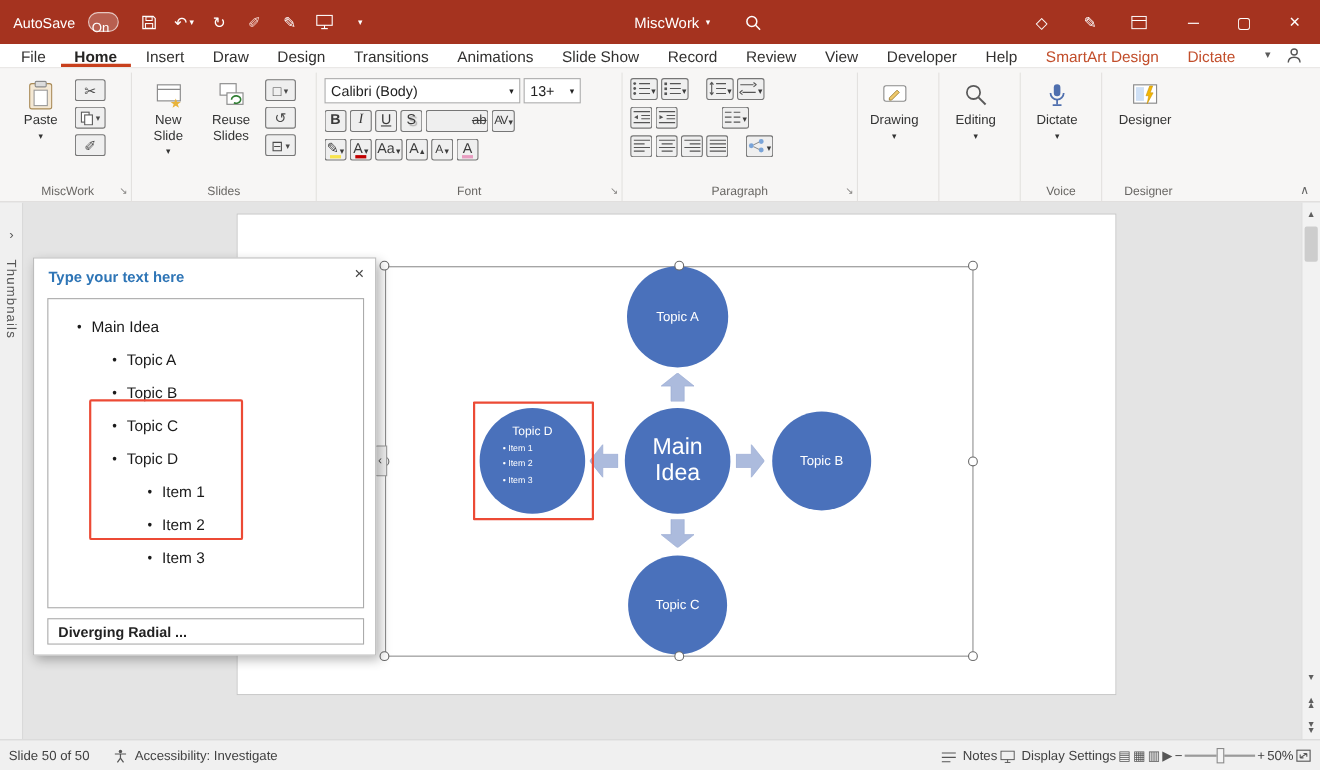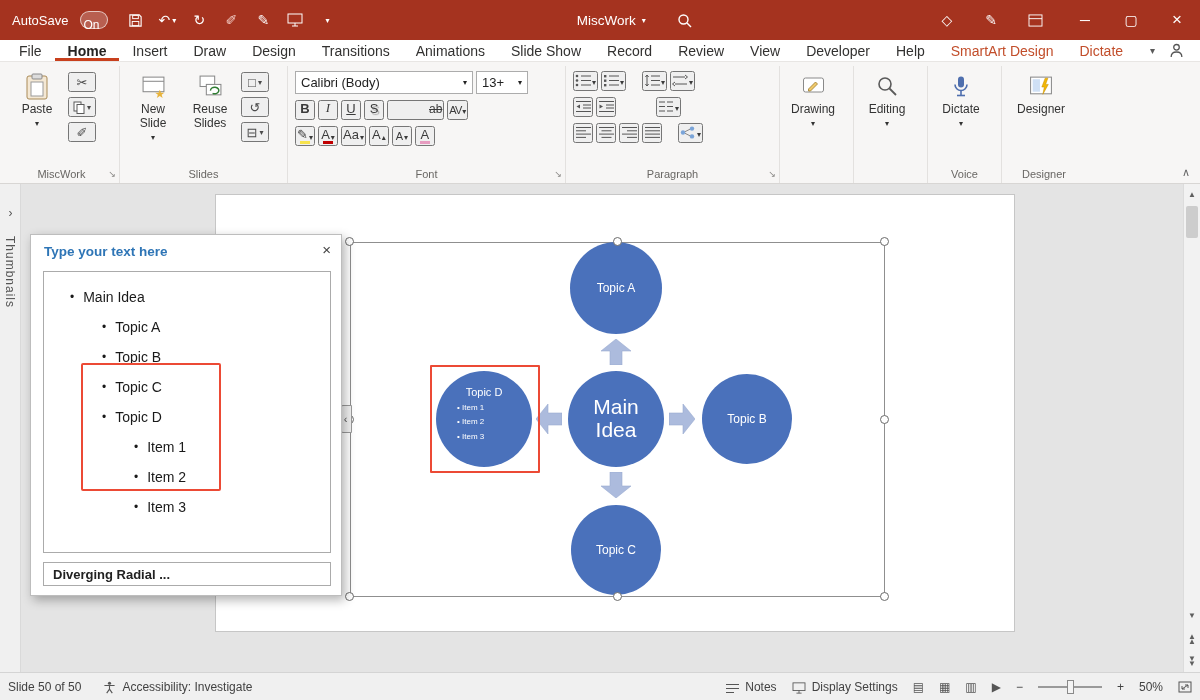--- a/index.html
+++ b/index.html
@@ -84,21 +84,21 @@
 
   
   .v-scroll { position:absolute; right:0; top:0; width:17px; height:100%; background:#F2F2F2; border-left:1px solid #DCDCDC; z-index:20; }
   .sbtn { position:absolute; left:0; width:16px; text-align:center; font-size:8px; color:#5f5f5f; }
   .sb-thumb { position:absolute; left:2px; top:22px; width:12px; height:32px; background:#CDCDCD; border-radius:2px; }
   .dbl { display:flex; flex-direction:column; line-height:5px; align-items:center; }
 
   
   .statusbar { height:28px; background:#F0F0F0; border-top:1px solid #D4D4D4; display:flex; align-items:center; font-size:12px; color:#424242; padding:0 8px; flex-shrink:0; gap:22px; }
   .sb-item { display:flex; align-items:flex-end; gap:6px; }
-  .sb-right { margin-left:auto; display:flex; align-items:center; gap:15px; }
+  .sb-right { margin-left:auto; display:flex; align-items:center; gap:2px; }
   .view-ic { font-size:12px; color:#555; }
   .zoom-track { width:64px; height:2px; background:#9a9a9a; position:relative; }
   .zoom-thumb { position:absolute; left:45%; top:-6px; width:7px; height:14px; background:#F4F4F4; border:1px solid #8a8a8a; }
 </style>
 </head>
 <body>
 
 <div class="app">
 
   <div class="titlebar">

